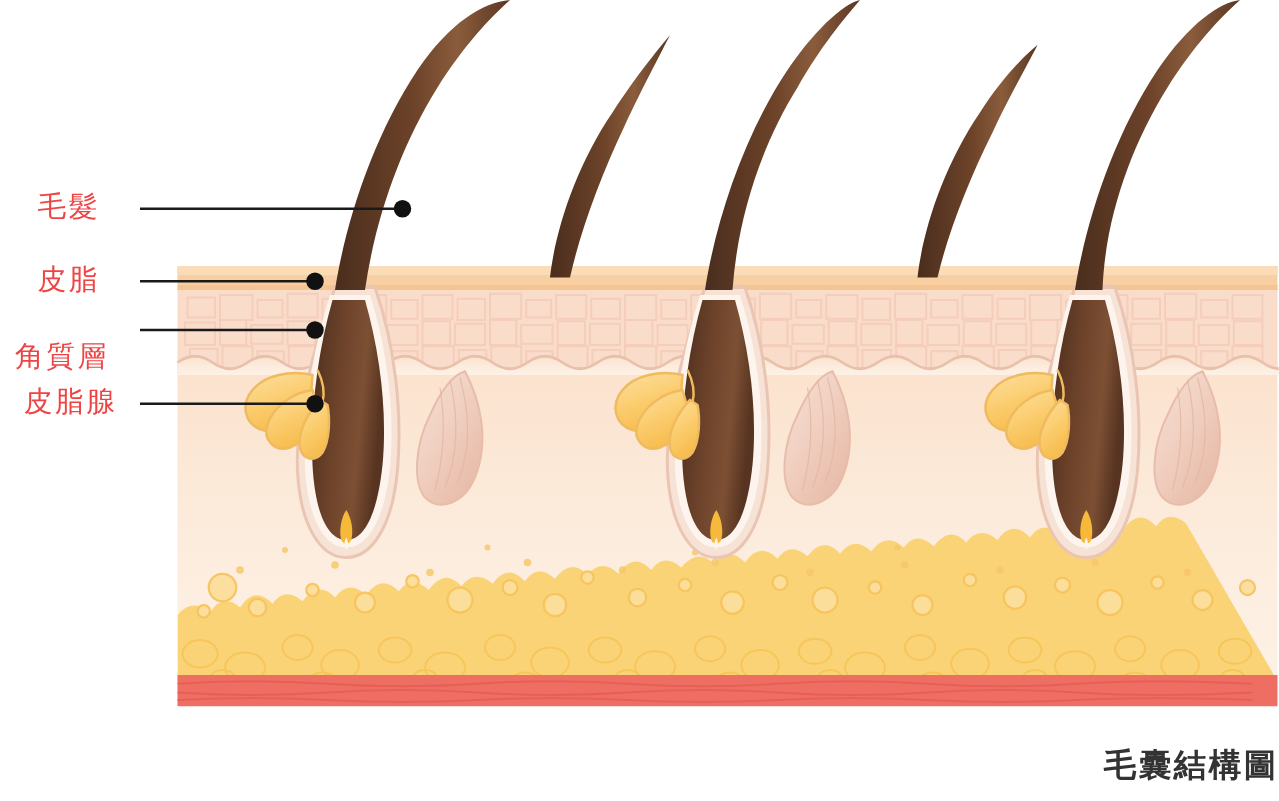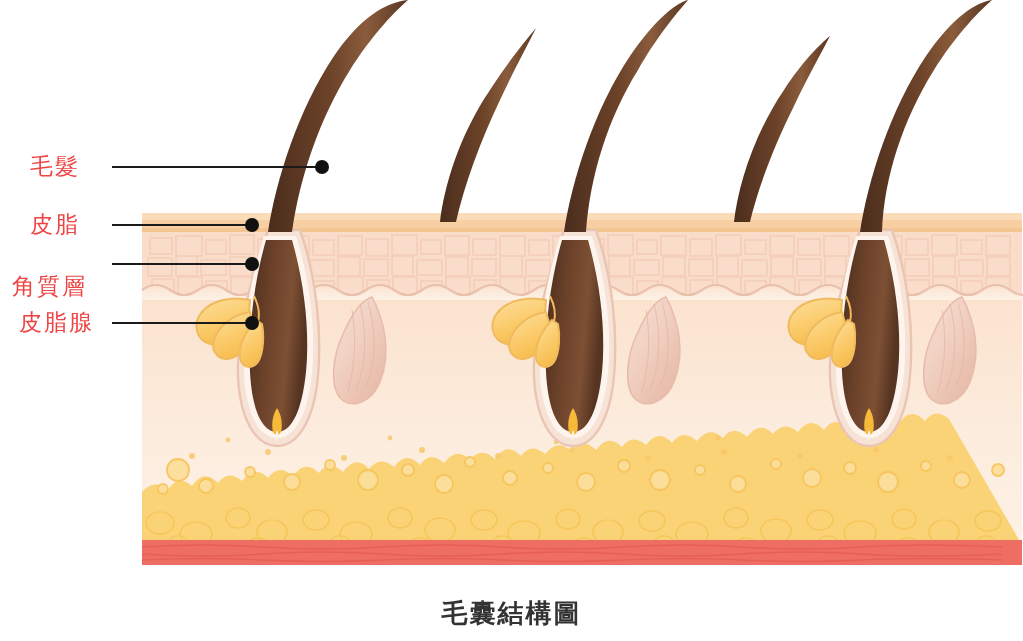--- a/index.html
+++ b/index.html
@@ -36,21 +36,21 @@
   }
   #label-hair      { left: 30px;  top: 155px; }
   #label-sebum     { left: 30px;  top: 213px; }
   #label-stratum   { left: 12px;  top: 252px; margin-top: 23px; }
   #label-gland     { left: 19px;  top: 311px; }
   #caption {
     position: absolute;
     left: 0;
     top: 600px;
     width: 1023px;
-    text-align: center;
+    text-align: right;
     font-family: "DejaVu Sans", "Liberation Sans", sans-serif;
     font-size: 26px;
     font-weight: bold;
     color: #333333;
     letter-spacing: 2px;
     line-height: 1;
   }
 </style>
 </head>
 <body>

